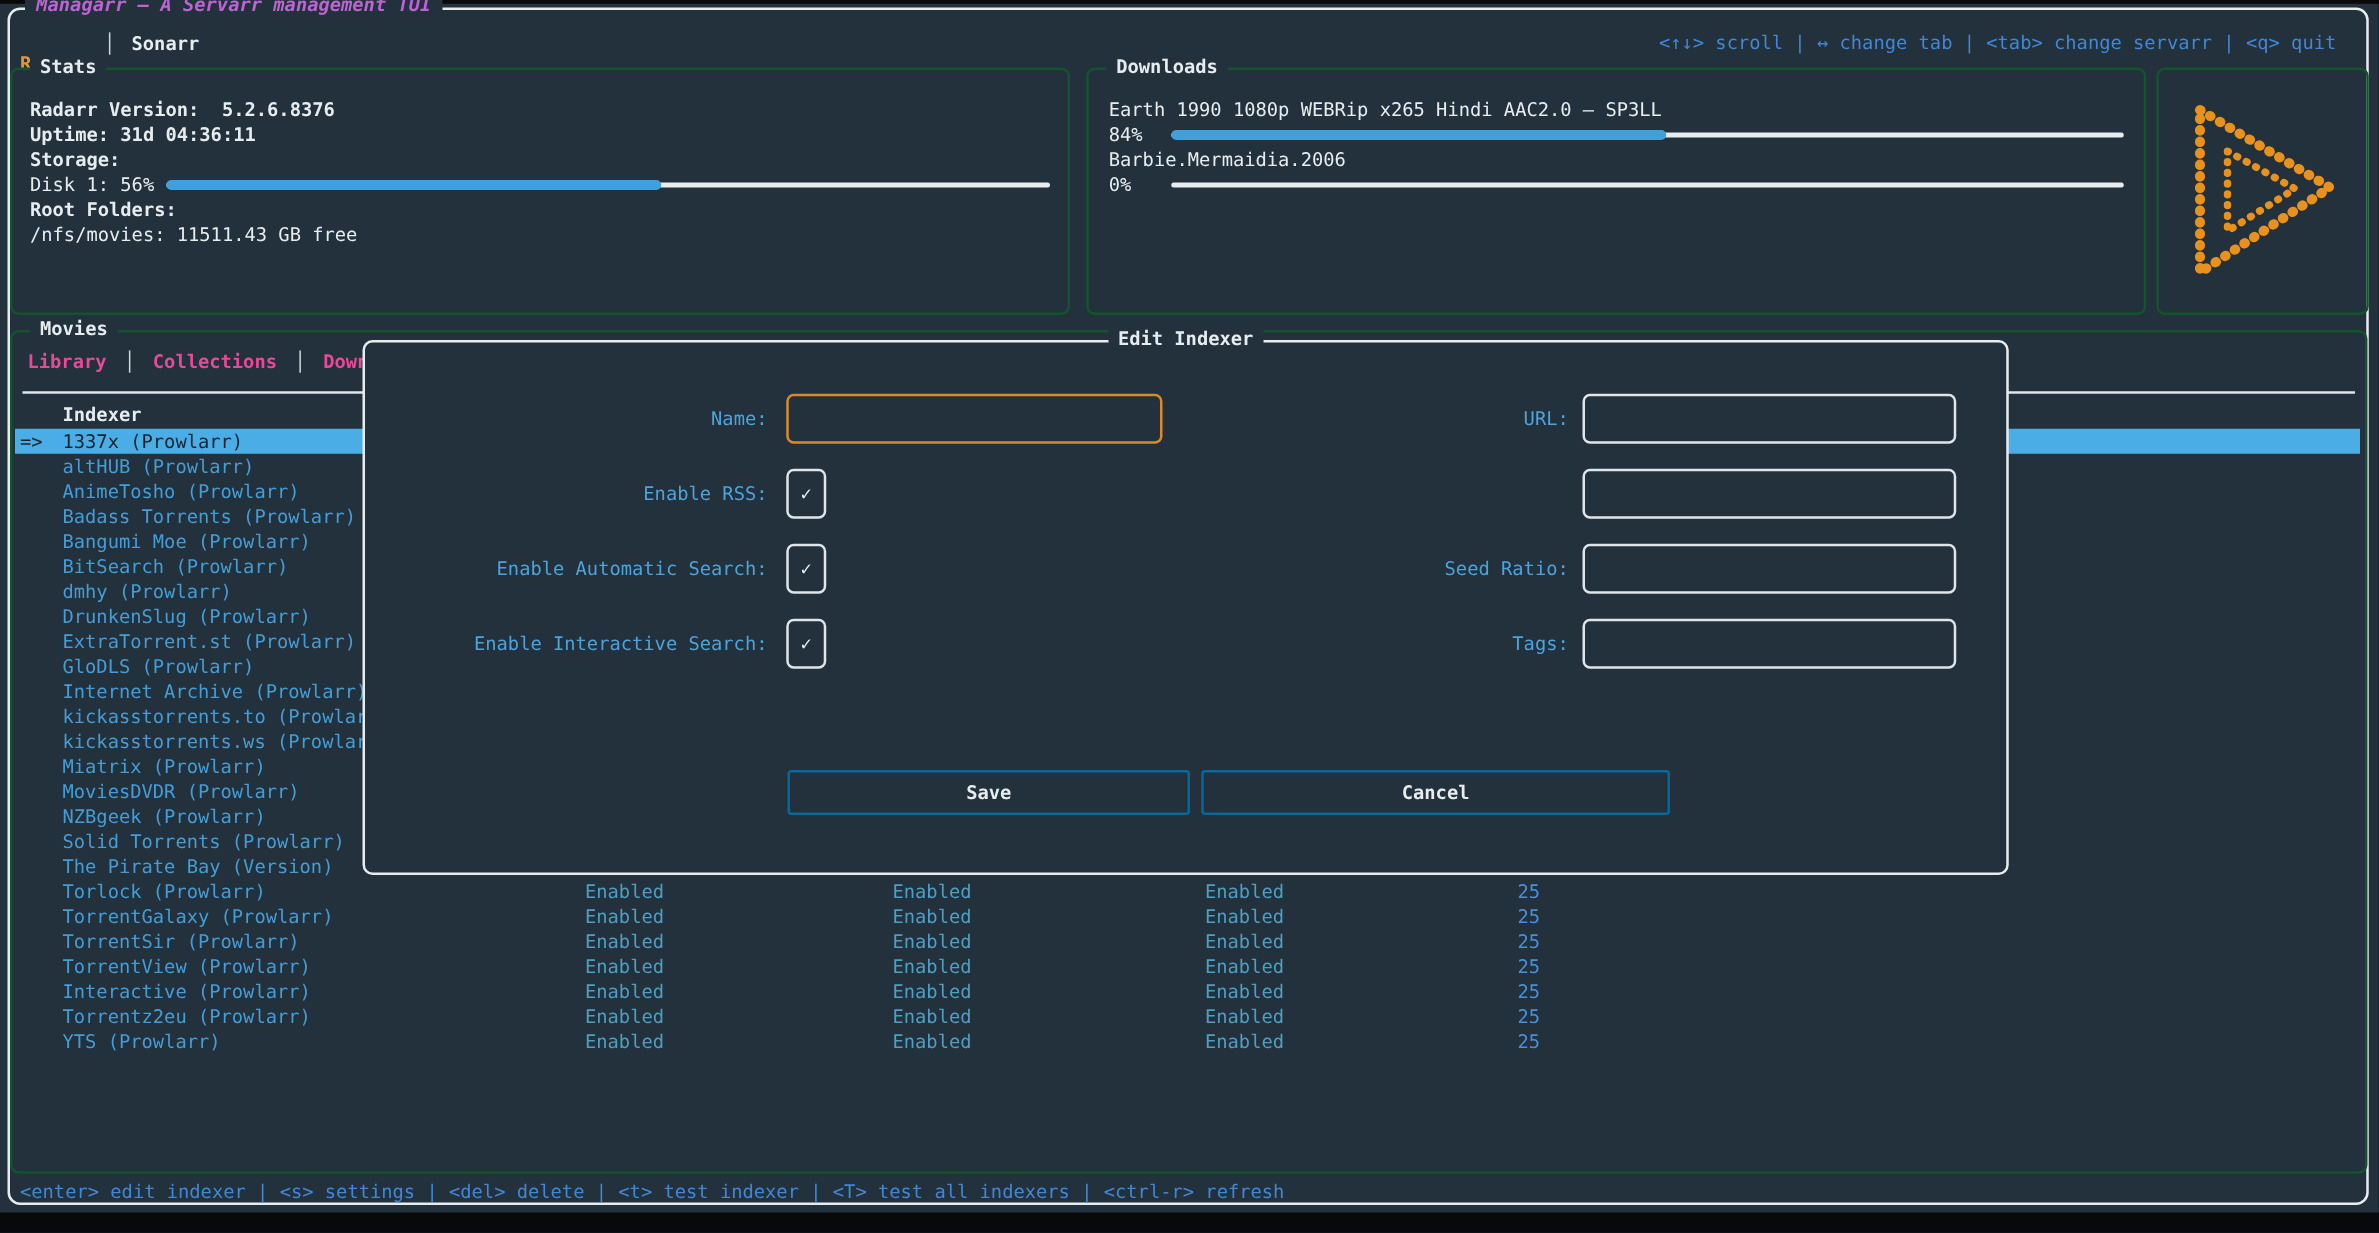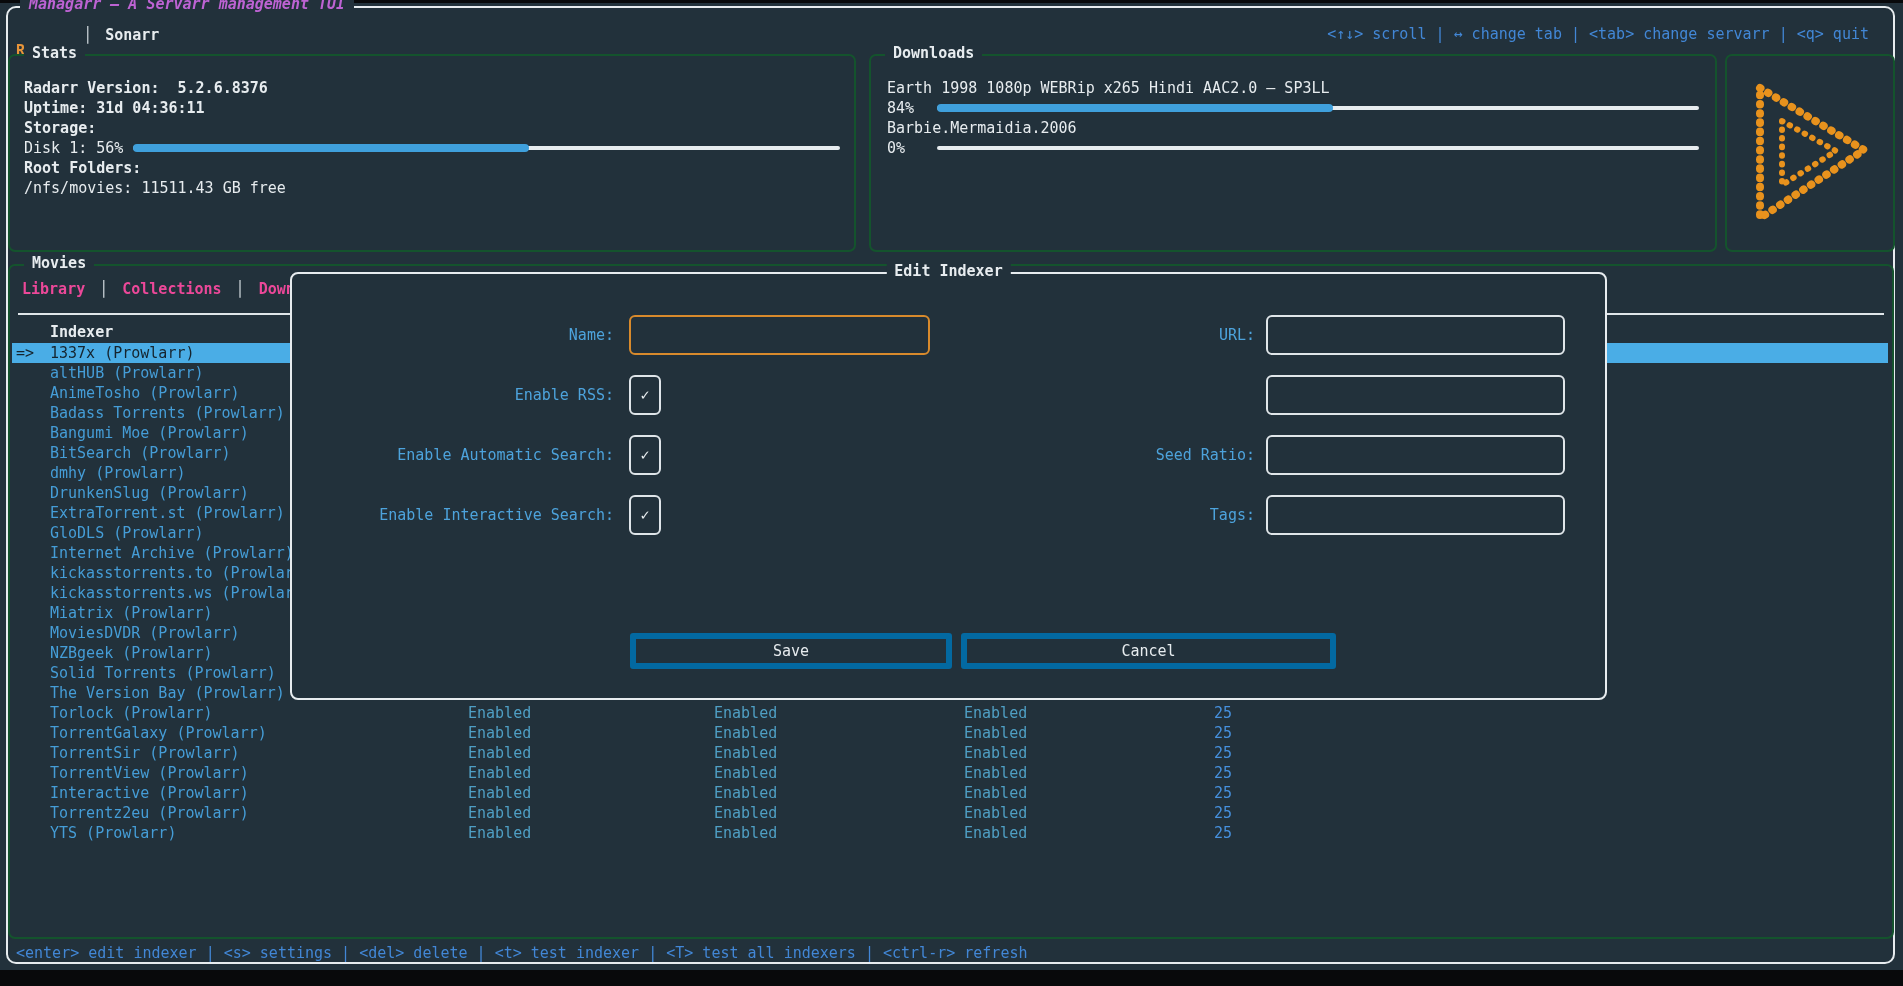--- a/index.html
+++ b/index.html
@@ -65,22 +65,22 @@
   .ml-left { left:30px; width:292px; }
   .ml-right { left:660px; width:303px; }
   .m-input { position:absolute; height:40px; border:2px solid #dfe5e9; border-radius:6px;
              line-height:36px; padding:0 10px; white-space:pre; overflow:hidden; }
   .mi-left { left:337px; width:301px; }
   .mi-right { left:974px; width:299px; }
   .m-input.accent { border-color:#d88a2c; color:#f0a03c; font-weight:bold; }
   .m-check { position:absolute; left:337px; width:32px; height:40px; border:2px solid #dfe5e9;
              border-radius:6px; display:flex; align-items:center; justify-content:center; font-weight:bold; }
   .r1 { top:41px; } .r2 { top:101px; } .r3 { top:161px; } .r4 { top:221px; }
-  .m-btn { position:absolute; top:359px; height:36px; border:6px solid #0369a1; border-radius:3px;
-           display:flex; align-items:center; justify-content:center; font-weight:normal; cursor:default; }
+  .m-btn { position:absolute; top:342px; height:36px; border:2px solid #0369a1; border-radius:3px;
+           display:flex; align-items:center; justify-content:center; font-weight:bold; cursor:default; }
   .btn-save { left:338px; width:322px; }
   .btn-cancel { left:669px; width:375px; }
 
   .kb-key, .kb-act, .kb-sep { color:inherit; white-space:pre; }
 </style>
 </head>
 <body>
 
 <div class="term"></div>
 
@@ -109,21 +109,21 @@
         </div>
       </div>
       <div class="statline b">Root Folders:</div>
       <div class="statline">/nfs/movies: 11511.43 GB free</div>
     </div>
   </div>
 
   <div class="panel p-downloads">
     <div class="panel-title">Downloads</div>
     <div class="dl-lines" id="downloads-list">
-        <div class="dl-name">Earth 1998 1080p WEBRip x265 Hindi AAC2.0 – SP3LL</div>
+        <div class="dl-name">Earth 1990 1080p WEBRip x265 Hindi AAC2.0 – SP3LL</div>
         <div class="barrow">
           <span class="dl-pct">84%</span>
           <div class="pbar">
             <div class="fill" style="width: 52%;"></div>
           </div>
         </div>
         <div class="dl-name">Barbie.Mermaidia.2006</div>
         <div class="barrow">
           <span class="dl-pct">0%</span>
           <div class="pbar">
@@ -164,21 +164,21 @@
         <div class="ix-row"><span class="ix-name">DrunkenSlug (Prowlarr)</span></div>
         <div class="ix-row"><span class="ix-name">ExtraTorrent.st (Prowlarr)</span></div>
         <div class="ix-row"><span class="ix-name">GloDLS (Prowlarr)</span></div>
         <div class="ix-row"><span class="ix-name">Internet Archive (Prowlarr)</span></div>
         <div class="ix-row"><span class="ix-name">kickasstorrents.to (Prowlarr)</span></div>
         <div class="ix-row"><span class="ix-name">kickasstorrents.ws (Prowlarr)</span></div>
         <div class="ix-row"><span class="ix-name">Miatrix (Prowlarr)</span></div>
         <div class="ix-row"><span class="ix-name">MoviesDVDR (Prowlarr)</span></div>
         <div class="ix-row"><span class="ix-name">NZBgeek (Prowlarr)</span></div>
         <div class="ix-row"><span class="ix-name">Solid Torrents (Prowlarr)</span></div>
-        <div class="ix-row"><span class="ix-name">The Version Bay (Prowlarr)</span></div>
+        <div class="ix-row"><span class="ix-name">The Pirate Bay (Version)</span></div>
         <div class="ix-row"><span class="ix-name">Torlock (Prowlarr)</span><span class="ix-val v1">Enabled</span><span class="ix-val v2">Enabled</span><span class="ix-val v3">Enabled</span><span class="ix-val v4">25</span></div>
         <div class="ix-row"><span class="ix-name">TorrentGalaxy (Prowlarr)</span><span class="ix-val v1">Enabled</span><span class="ix-val v2">Enabled</span><span class="ix-val v3">Enabled</span><span class="ix-val v4">25</span></div>
         <div class="ix-row"><span class="ix-name">TorrentSir (Prowlarr)</span><span class="ix-val v1">Enabled</span><span class="ix-val v2">Enabled</span><span class="ix-val v3">Enabled</span><span class="ix-val v4">25</span></div>
         <div class="ix-row"><span class="ix-name">TorrentView (Prowlarr)</span><span class="ix-val v1">Enabled</span><span class="ix-val v2">Enabled</span><span class="ix-val v3">Enabled</span><span class="ix-val v4">25</span></div>
         <div class="ix-row"><span class="ix-name">Interactive (Prowlarr)</span><span class="ix-val v1">Enabled</span><span class="ix-val v2">Enabled</span><span class="ix-val v3">Enabled</span><span class="ix-val v4">25</span></div>
         <div class="ix-row"><span class="ix-name">Torrentz2eu (Prowlarr)</span><span class="ix-val v1">Enabled</span><span class="ix-val v2">Enabled</span><span class="ix-val v3">Enabled</span><span class="ix-val v4">25</span></div>
         <div class="ix-row"><span class="ix-name">YTS (Prowlarr)</span><span class="ix-val v1">Enabled</span><span class="ix-val v2">Enabled</span><span class="ix-val v3">Enabled</span><span class="ix-val v4">25</span></div>
       </div>
   </div>
 

